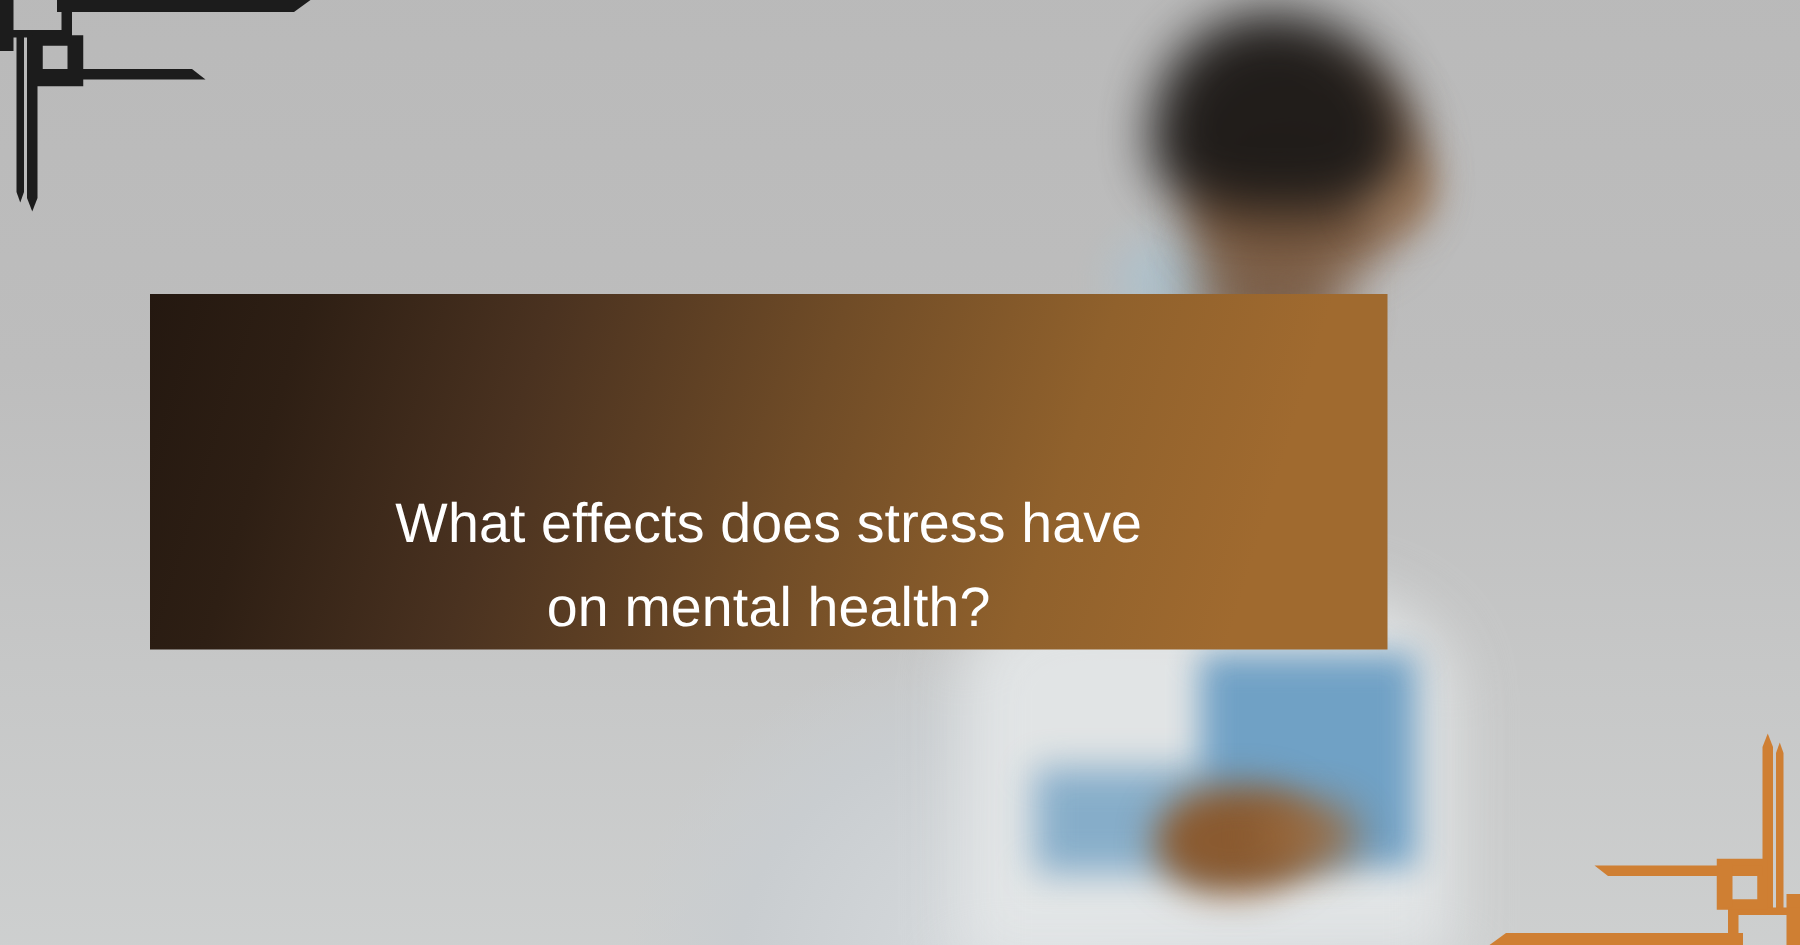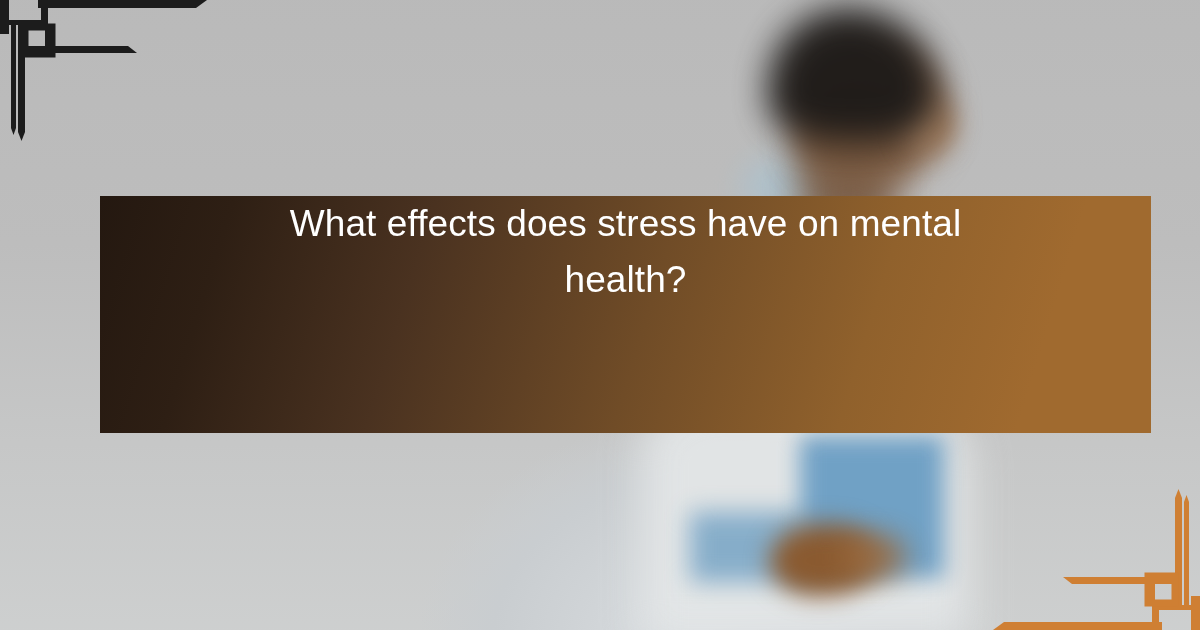--- a/index.html
+++ b/index.html
@@ -137,32 +137,32 @@
 
   
   .orn-tl { left: 0; top: 0; width: 230px; height: 165px; }
   .orn-br { right: 0; bottom: 0; width: 230px; height: 165px; }
 
   
   .banner {
     position: absolute;
     left: 100px;
     top: 196px;
-    width: 1051px;
+    width: 825px;
     height: 237px;
     background: linear-gradient(107deg,
                 #241810 0%,
                 #2e1f14 12%,
                 #4a3220 30%,
                 #704c27 52%,
                 #90612c 72%,
                 #a06a2f 88%,
                 #a06a2f 100%);
     display: flex;
-    align-items: flex-start;
+    align-items: flex-end;
     justify-content: center;
     box-sizing: border-box;
     padding: 0 150px;
   }
 
   .banner-text {
     color: #ffffff;
     font-size: 37px;
     line-height: 1.52;
     text-align: center;

